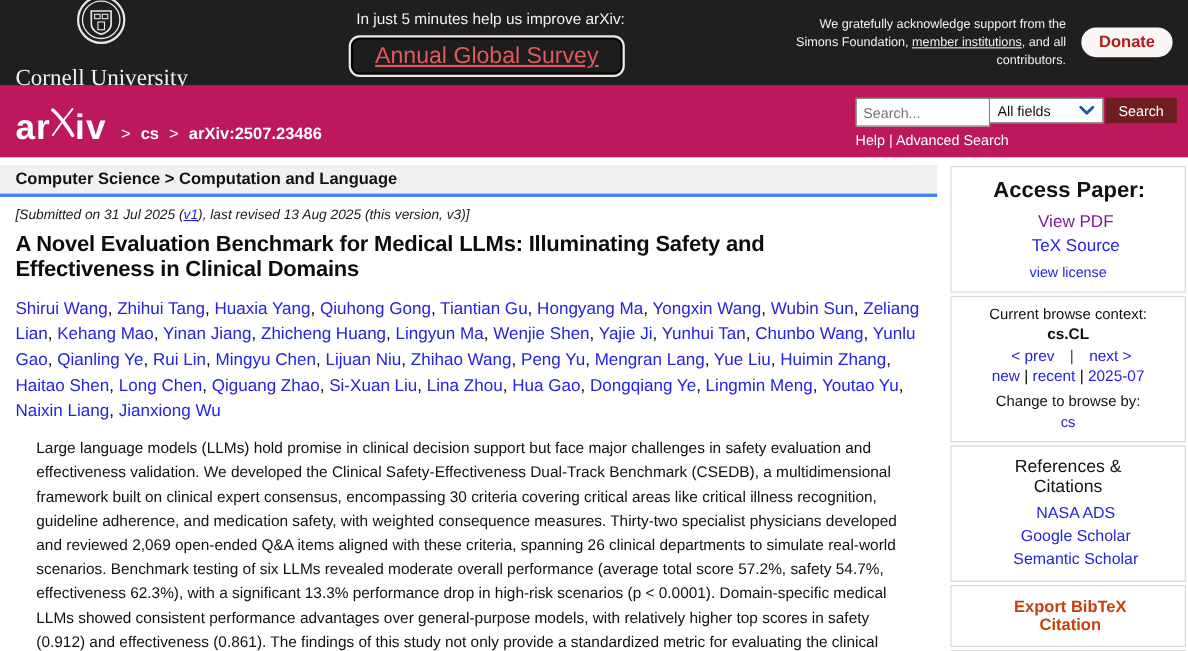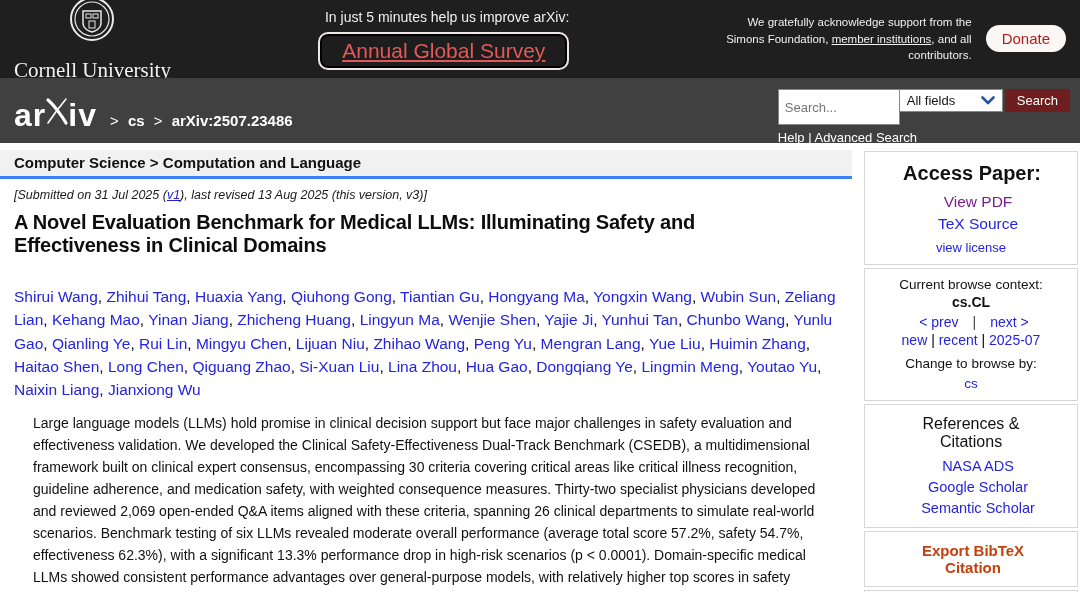--- a/index.html
+++ b/index.html
@@ -12,53 +12,53 @@
   .cornell { display:flex; align-items:center; gap:12px;flex-direction:column; }
   .cornell-name { font-family:"Liberation Serif", serif; font-size:21px; color:#f2f2f2; }
   .survey-block { text-align:right; }
   .survey-prompt { font-size:14px; color:#f0f0f0; margin-bottom:7px; }
   .survey-btn { display:inline-block; background:#1d1d1d; border:2px solid #efe6e6;
                 border-radius:10px; padding:5px 22px; color:#e2595a; font-size:21px;
                 cursor:pointer; box-shadow:0 0 0 2px #000 inset; }
   .support-block { display:flex; align-items:center; gap:14px; }
   .support-text { font-size:11.5px; color:#f0f0f0; text-align:right; width:255px; line-height:1.45; }
   .support-text a { color:#f0f0f0; }
-  .donate-btn { background:#fbf7f5; color:#b31b1b; font-weight:normal; font-size:15px;
+  .donate-btn { background:#fbf7f5; color:#b31b1b; font-weight:bold; font-size:15px;
                 border:none; border-radius:14px; padding:5px 16px; cursor:pointer; }
 
   
-  .red-banner { height:65px; background:#404040; position:relative; color:#fff; }
+  .red-banner { height:65px; background:#be185d; position:relative; color:#fff; }
   .brand-row { position:absolute; left:14px; top:18px; display:flex; align-items:baseline; gap:8px; }
   .arxiv-logo { font-size:32px; font-weight:bold; letter-spacing:1px; display:flex; align-items:baseline; }
   .arxiv-logo svg { margin:0 -1px; }
   .crumb { font-size:15px; font-weight:bold; color:#fff; }
   .crumb a { color:#fff; text-decoration:none; }
   .crumb .sep { margin:0 5px; font-weight:normal; }
   .search-area { position:absolute; right:10px; top:11px; }
   .search-row { display:flex; }
-  .search-input { width:122px; height:36px; border:1px solid #888; background:#fff;
+  .search-input { width:122px; height:26px; border:1px solid #888; background:#fff;
                   font-size:13px; padding:0 6px; color:#333; }
   .field-select { width:103px; height:23px; background:#fff; border:1px solid #888;
                   border-left:none; display:flex; align-items:center; justify-content:space-between;
                   padding:0 7px; font-size:13px; color:#111; cursor:pointer; }
   .search-btn { height:23px; background:#6e1e1e; color:#fff; border:none; font-size:13px;
                 padding:0 12px; margin-left:2px; cursor:pointer; }
   .help-row { margin-top:5px; font-size:13px; color:#fff; }
   .help-row a { color:#fff; text-decoration:none; }
 
   
   .content { display:flex; }
   .main { width:852px; padding:7px 0 0 14px; }
   .subject-band { background:#f1f1f1; border-bottom:3px solid #3b82f6; margin-left:-14px;
                   padding:4px 0 5px 14px; font-size:15px; font-weight:bold; color:#111; }
   .dates { margin-top:9px; font-size:12.5px; font-style:italic; color:#1a1a1a; }
   .dates a { color:#2222dd; }
   .paper-title { margin-top:9px; font-size:20px; font-weight:bold; color:#0d0d0d;
                  line-height:1.15; letter-spacing:-0.2px; width:810px; }
-  .authors { margin-top:28px; font-size:15.5px; line-height:1.5; width:822px; }
+  .authors { margin-top:12px; font-size:15.5px; line-height:1.5; width:822px; }
   .authors a { color:#2424e0; text-decoration:none; }
   .abstract { margin:11px 0 0 19px; width:800px; font-size:14px; line-height:22px; color:#111; }
 
   
   .sidebar { width:214px; margin-left:auto; margin-right:2px; padding-top:8px;
              display:flex; flex-direction:column; gap:3px; }
   .side-box { background:#fff; border:1px solid #d6d6d6; padding:8px 27px;text-align:center; }
   .access-title { font-size:20px; font-weight:bold; color:#111; margin:2px 0 6px 2px; }
   .access-links a { display:block; margin-left:14px; font-size:15.5px; line-height:1.45;
                     color:#2424e0; text-decoration:none; }

